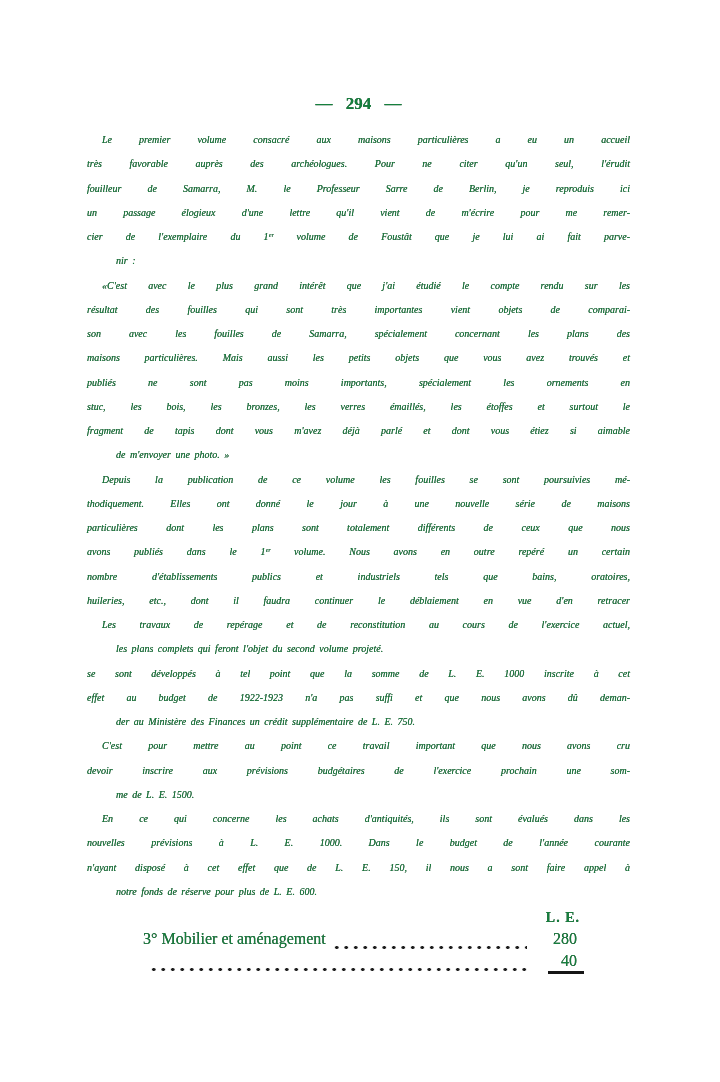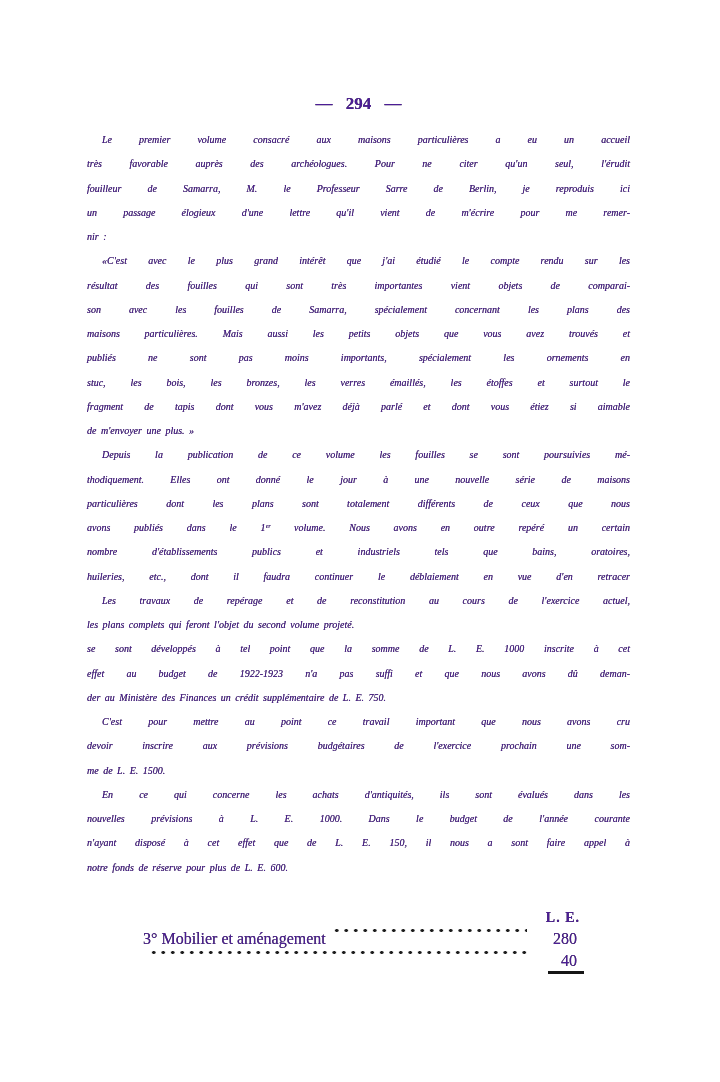--- a/index.html
+++ b/index.html
@@ -7,21 +7,21 @@
     padding: 0;
     background: #ffffff;
   }
   .page {
     position: relative;
     width: 720px;
     height: 1082px;
     background: #ffffff;
     overflow: hidden;
     font-family: "Liberation Serif", "DejaVu Serif", "DejaVu Sans", serif;
-    color: #4c1d95;
+    color: #15803d;
   }
   .folio {
     position: absolute;
     top: 94px;
     left: 87px;
     width: 543px;
     text-align: center;
     font-size: 17px;
     line-height: 20px;
     word-spacing: 9px;
@@ -39,41 +39,42 @@
     font-style: italic;
   }
   .line {
     text-align: justify;
     text-align-last: justify;
   }
   .line.indent { text-indent: 15px; }
   .line.last {
     text-align-last: left;
     word-spacing: 2px;
+    margin-left: 29px;
   }
   .ledger {
     position: absolute;
     top: 911px;
     left: 87px;
     width: 543px;
     font-size: 16px;
     text-shadow: 0 0 0.45px rgba(25,25,25,0.85);
   }
   .ledger-header {
     text-align: right;
     padding-right: 50px;
     font-size: 14px;
     font-weight: bold;
     letter-spacing: 1px;
     line-height: 14px;
     margin-bottom: 3px;
   }
   .ledger-row {
     display: flex;
-    align-items: flex-start;
+    align-items: flex-end;
     padding-left: 56px;
     padding-right: 53px;
     line-height: 22px;
     height: 22px;
   }
   .ledger-label { white-space: nowrap; }
   .leader {
     flex: 1;
     height: 5px;
     margin: 0 4px 0 6px;
@@ -101,29 +102,30 @@
 
 <div class="page">
 
   <div class="folio">— 294 —</div>
 
   <div class="text-block" id="text-block">
       <div class="line indent">Le premier volume consacré aux maisons particulières a eu un accueil</div>
       <div class="line">très favorable auprès des archéologues. Pour ne citer qu'un seul, l'érudit</div>
       <div class="line">fouilleur de Samarra, M. le Professeur Sarre de Berlin, je reproduis ici</div>
       <div class="line">un passage élogieux d'une lettre qu'il vient de m'écrire pour me remer-</div>
+      <div class="line">cier de l'exemplaire du 1ᵉʳ volume de Foustât que je lui ai fait parve-</div>
       <div class="line last">nir :</div>
       <div class="line indent">«C'est avec le plus grand intérêt que j'ai étudié le compte rendu sur les</div>
       <div class="line">résultat des fouilles qui sont très importantes vient objets de comparai-</div>
       <div class="line">son avec les fouilles de Samarra, spécialement concernant les plans des</div>
       <div class="line">maisons particulières. Mais aussi les petits objets que vous avez trouvés et</div>
       <div class="line">publiés ne sont pas moins importants, spécialement les ornements en</div>
       <div class="line">stuc, les bois, les bronzes, les verres émaillés, les étoffes et surtout le</div>
       <div class="line">fragment de tapis dont vous m'avez déjà parlé et dont vous étiez si aimable</div>
-      <div class="line last">de m'envoyer une plus. »</div>
+      <div class="line last">de m'envoyer une photo. »</div>
       <div class="line indent">Depuis la publication de ce volume les fouilles se sont poursuivies mé-</div>
       <div class="line">thodiquement. Elles ont donné le jour à une nouvelle série de maisons</div>
       <div class="line">particulières dont les plans sont totalement différents de ceux que nous</div>
       <div class="line">avons publiés dans le 1ᵉʳ volume. Nous avons en outre repéré un certain</div>
       <div class="line">nombre d'établissements publics et industriels tels que bains, oratoires,</div>
       <div class="line">huileries, etc., dont il faudra continuer le déblaiement en vue d'en retracer</div>
       <div class="line indent">Les travaux de repérage et de reconstitution au cours de l'exercice actuel,</div>
       <div class="line last">les plans complets qui feront l'objet du second volume projeté.</div>
       <div class="line">se sont développés à tel point que la somme de L. E. 1000 inscrite à cet</div>
       <div class="line">effet au budget de 1922-1923 n'a pas suffi et que nous avons dû deman-</div>

